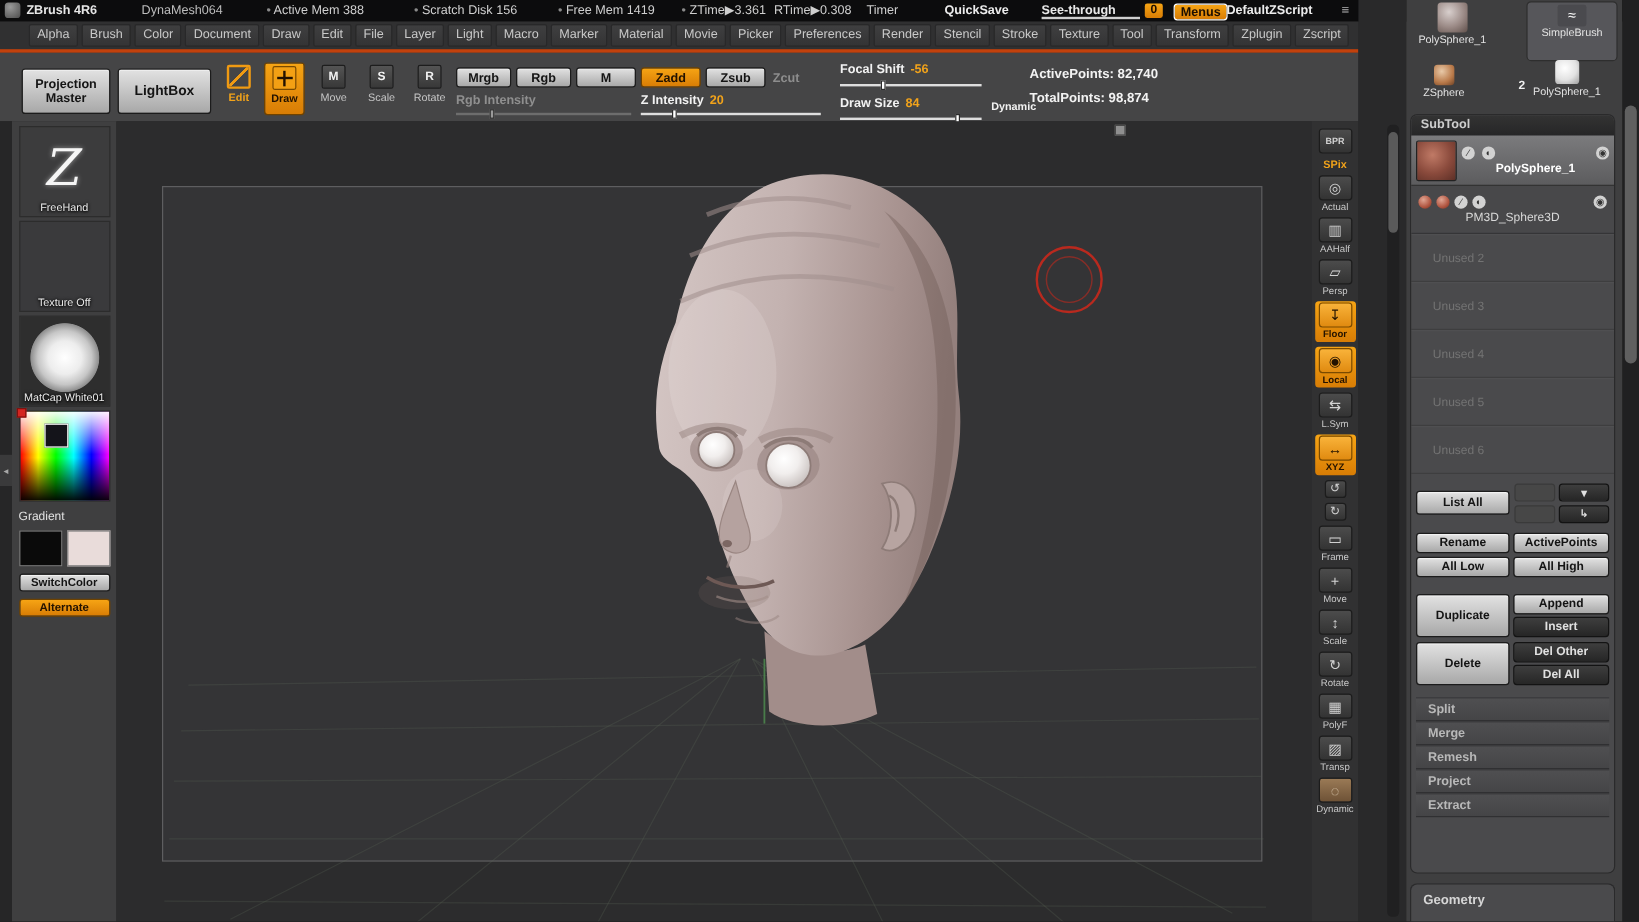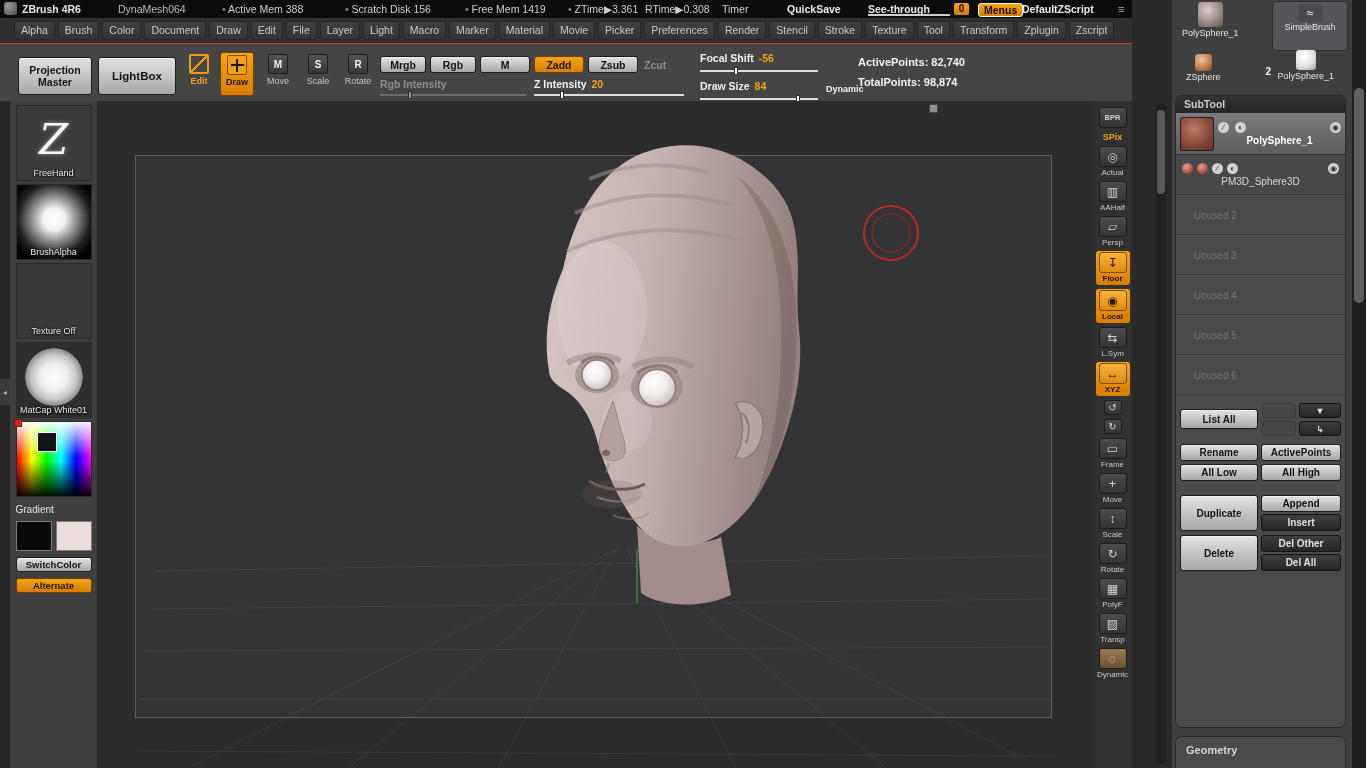--- a/index.html
+++ b/index.html
@@ -34,21 +34,21 @@
   .tb-menus { left:978px; top:1px; padding:0 5px; height:14px; line-height:13px; background:linear-gradient(#f6a414,#d87d05);
     border:1px solid #fff; border-radius:3px; color:#1c0e00; font-weight:bold; }
   .tb-zscript { left:1022px; color:#ececec; font-weight:bold; }
   .tb-icon { color:#b5b5b5; font-size:11px; }
   .mini-lock { position:absolute; left:1256px; top:6px; width:10px; height:8px; border:1px solid #b5b5b5; border-radius:1px; }
   .mini-lock::before { content:""; position:absolute; left:1px; top:-5px; width:5px; height:5px;
     border:1px solid #b5b5b5; border-bottom:none; border-radius:4px 4px 0 0; }
 
   
   .menubar { position:absolute; left:0; top:18px; width:1132px; height:26px; background:#303031;
-    display:flex; align-items:center; padding-left:14px; gap:3px; border-bottom:1px solid #c2410c; }
+    display:flex; align-items:center; padding-left:24px; gap:3px; border-bottom:3px solid #c2410c; }
   .menu-item { padding:2px 6px 3px; background:linear-gradient(#3f3f40,#343435); border:1px solid #282829;
     border-radius:2px; color:#c9c9c9; font-size:10.5px; white-space:nowrap; }
 
   
   .toolbar { position:absolute; left:0; top:44px; width:1132px; height:57px; background:#454546; }
   .toolbar > * { position:absolute; }
   .pm-btn { left:18px; top:13px; width:74px; height:38px; font-size:10.5px; line-height:1.15; text-align:center; }
   .lb-btn { left:98px; top:13px; width:78px; height:38px; font-size:11.5px; }
   .tool-toggle { display:flex; flex-direction:column; align-items:center; gap:2px; width:34px; height:44px; top:8px;
     padding-top:2px; }
@@ -300,23 +300,20 @@
 
   <div class="left-edge">
     <div class="edge-handle">◂</div>
   </div>
 
   <aside class="left-tray">
     <div class="tray-thumb th-stroke">
       <span class="zg">Z</span>
       <span class="tl">FreeHand</span>
     </div>
-    <div class="tray-thumb th-alpha">
-      <span class="tl">BrushAlpha</span>
-    </div>
     <div class="tray-thumb th-tex">
       <span class="tl">Texture Off</span>
     </div>
     <div class="tray-thumb th-mat">
       <span class="tl">MatCap White01</span>
     </div>
     <div class="tray-thumb th-picker">
       <div class="pk-flag"></div>
       <div class="pk-swatch"></div>
     </div>
@@ -560,20 +557,27 @@
             <div class="btn-dark">Insert</div>
           </div>
         </div>
         <div class="st-tall-row">
           <div class="tall-btn btn-light">Delete</div>
           <div class="stack2">
             <div class="btn-dark">Del Other</div>
             <div class="btn-dark">Del All</div>
           </div>
         </div>
+        <div class="st-sections">
+          <div class="st-section">Split</div>
+          <div class="st-section">Merge</div>
+          <div class="st-section">Remesh</div>
+          <div class="st-section">Project</div>
+          <div class="st-section">Extract</div>
+        </div>
       </div>
     </div>
 
     <div class="geo-panel">
       <div class="geo-label">Geometry</div>
     </div>
   </aside>
 
   <div class="right-scroll">
     <div class="thumb"></div>

